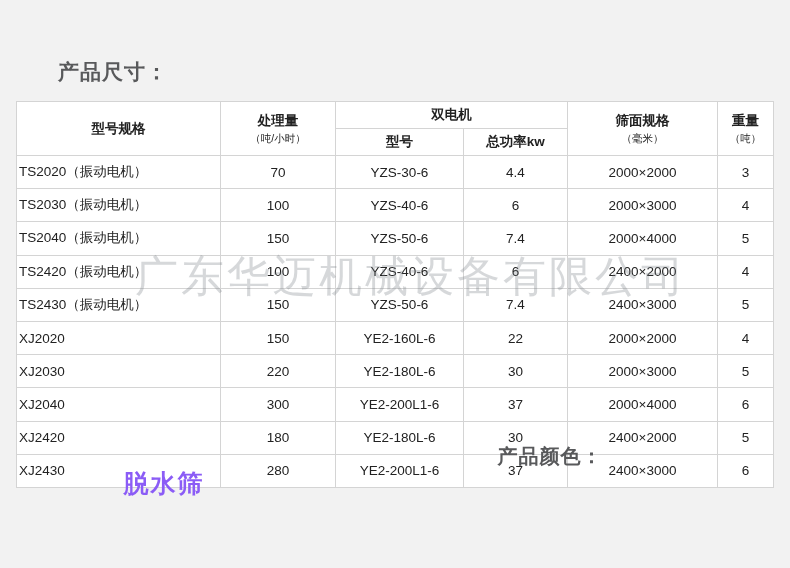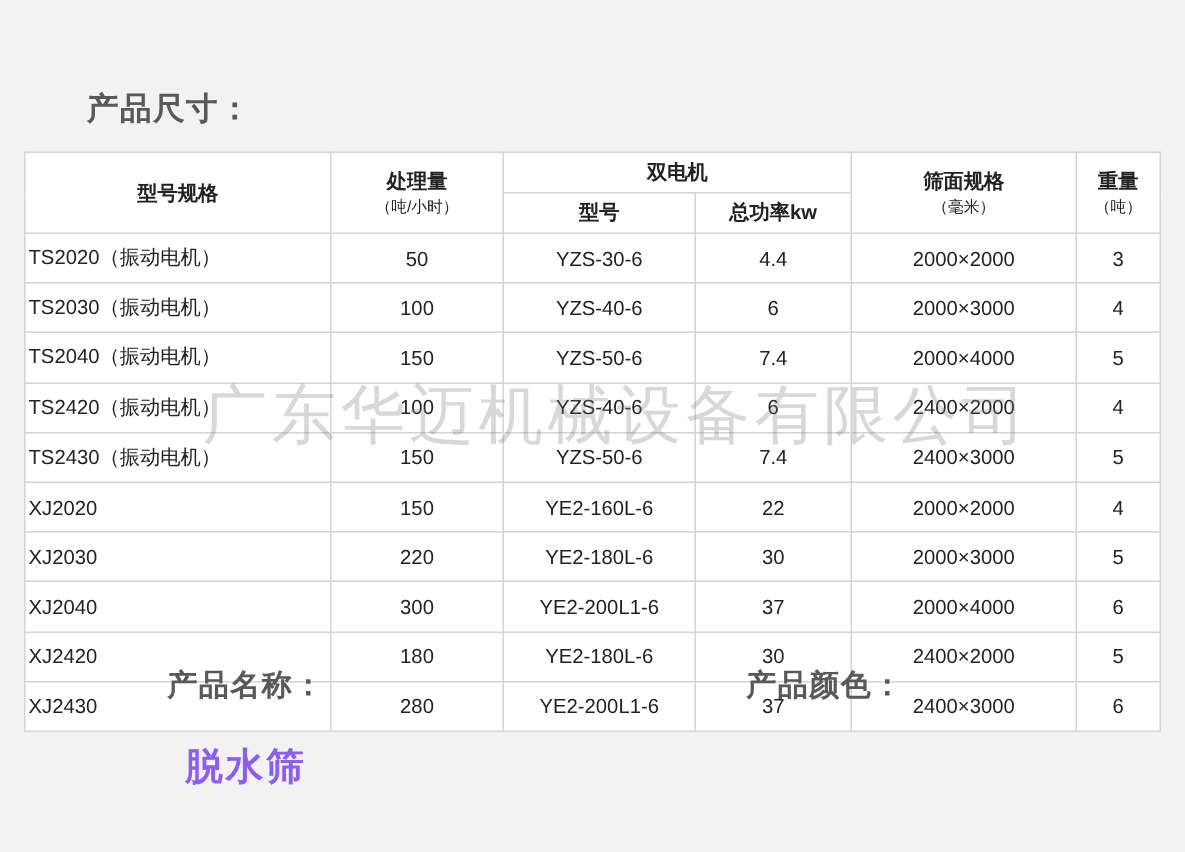--- a/index.html
+++ b/index.html
@@ -148,21 +148,21 @@
           </th>
         </tr>
         <tr>
           <th>型号</th>
           <th>总功率kw</th>
         </tr>
       </thead>
       <tbody id="spec-body">
           <tr>
             <td class="model">TS2020（振动电机）</td>
-            <td>50</td>
+            <td>70</td>
             <td>YZS-30-6</td>
             <td>4.4</td>
             <td>2000×2000</td>
             <td>3</td>
           </tr>
           <tr>
             <td class="model">TS2030（振动电机）</td>
             <td>100</td>
             <td>YZS-40-6</td>
             <td>6</td>
@@ -234,21 +234,20 @@
             <td>6</td>
           </tr>
         </tbody>
     </table>
   </div>
 
   <div class="watermark">广东华迈机械设备有限公司</div>
 
   <div class="footer">
     <div class="foot-col" id="foot-left">
-      <div class="foot-label">产品名称：</div>
       <div class="foot-value">脱水筛</div>
     </div>
     <div class="foot-col" id="foot-right">
       <div class="foot-label">产品颜色：</div>
     </div>
   </div>
 
 </div>
 
 </body></html>

